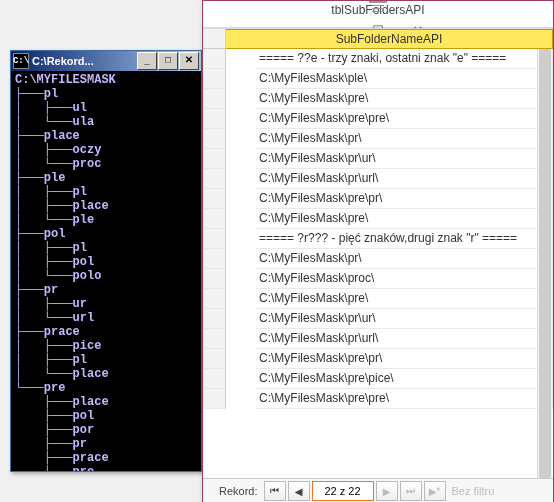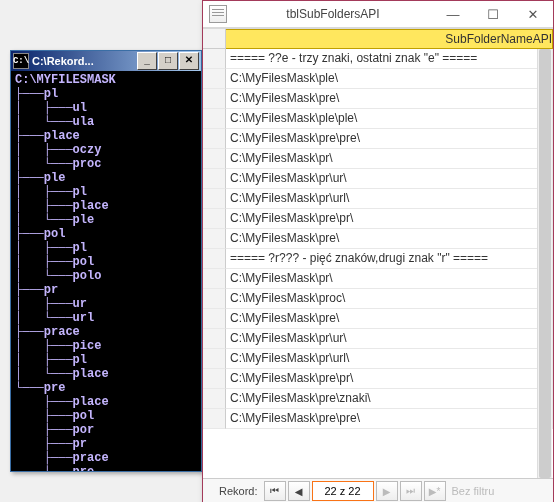--- a/index.html
+++ b/index.html
@@ -77,20 +77,21 @@
     box-shadow: 2px 2px 6px rgba(0,0,0,0.25);
     display:flex; flex-direction:column;
   }
   .access-titlebar {
     height:26px;
     background:#fff;
     border-bottom:1px solid #d9d9d9;
     display:flex; align-items:center;
     font-size:12px;
     color:#444;
+    flex-direction:column;
   }
   .access-titlebar .doc-icon {
     width:16px;height:16px;margin:0 6px;
     border:1px solid #9a9a9a;
     background:linear-gradient(#fff,#eee);
     position:relative;
   }
   .access-titlebar .doc-icon::before{
     content:""; position:absolute; left:2px; right:2px; top:3px; height:1px; background:#999;
     box-shadow:0 3px 0 #999,0 6px 0 #999;
@@ -116,21 +117,21 @@
     width:22px;
     background:#f3f3f3;
     border-right:1px solid #ccc;
     border-bottom:1px solid #ccc;
   }
   .col-head {
     flex:1;
     background:#ffe75e;
     border:1px solid #c0a000;
     border-left:none;
-    text-align:right;
+    text-align:center;
     font-size:12px;
     line-height:18px;
     color:#333;
   }
   .grid-body {
     flex:1; overflow-y:auto; overflow-x:hidden;
   }
   .grid-row {
     display:flex; height:20px;
   }
@@ -140,21 +141,21 @@
     border-right:1px solid #ccc;
     border-bottom:1px solid #e8e8e8;
   }
   .cell {
     flex:1;
     border-right:1px solid #e8e8e8;
     border-bottom:1px solid #e8e8e8;
     padding:2px 4px;
     font-size:12px;
     color:#333;
-    white-space:nowrap; overflow:hidden;
+    white-space:nowrap; overflow:hidden;margin-left:29px;
   }
 
   .nav-bar {
     height:24px;
     border-top:1px solid #ccc;
     background:#f7f7f7;
     display:flex; align-items:center;
     font-size:11px;
     gap:2px;
     padding:0 12px;
@@ -251,24 +252,20 @@
         <div class="grid-row">
           <div class="row-selector"></div>
           <div class="cell">C:\MyFilesMask\ple\</div>
         </div>
         <div class="grid-row">
           <div class="row-selector"></div>
           <div class="cell">C:\MyFilesMask\pre\</div>
         </div>
         <div class="grid-row">
           <div class="row-selector"></div>
-          <div class="cell">C:\MyFilesMask\ple\ple\</div>
-        </div>
-        <div class="grid-row">
-          <div class="row-selector"></div>
           <div class="cell">C:\MyFilesMask\pre\pre\</div>
         </div>
         <div class="grid-row">
           <div class="row-selector"></div>
           <div class="cell">C:\MyFilesMask\pr\</div>
         </div>
         <div class="grid-row">
           <div class="row-selector"></div>
           <div class="cell">C:\MyFilesMask\pr\ur\</div>
         </div>
@@ -307,21 +304,21 @@
         <div class="grid-row">
           <div class="row-selector"></div>
           <div class="cell">C:\MyFilesMask\pr\url\</div>
         </div>
         <div class="grid-row">
           <div class="row-selector"></div>
           <div class="cell">C:\MyFilesMask\pre\pr\</div>
         </div>
         <div class="grid-row">
           <div class="row-selector"></div>
-          <div class="cell">C:\MyFilesMask\pre\znaki\</div>
+          <div class="cell">C:\MyFilesMask\pre\pice\</div>
         </div>
         <div class="grid-row">
           <div class="row-selector"></div>
           <div class="cell">C:\MyFilesMask\pre\pre\</div>
         </div>
       </div>
   </div>
 
   <div class="nav-bar">
     <span class="nav-label">Rekord:</span>

